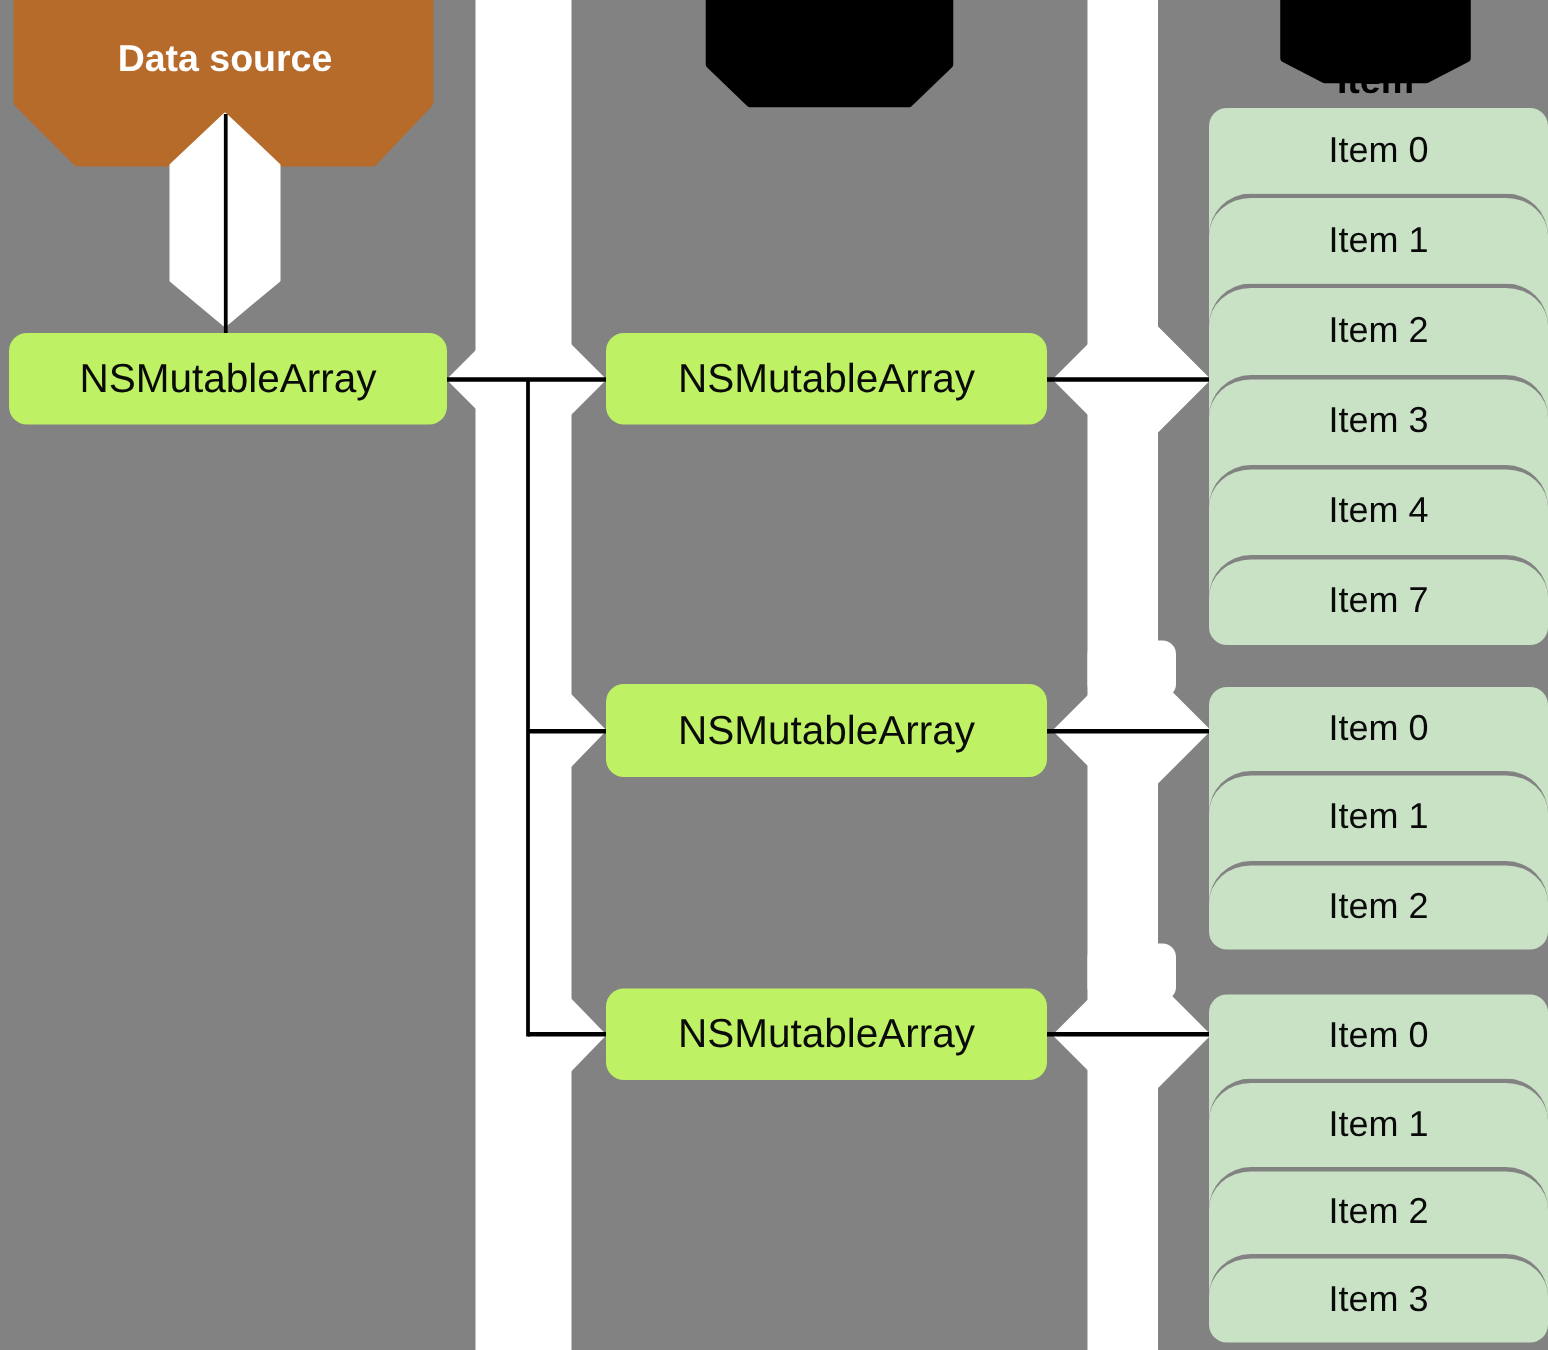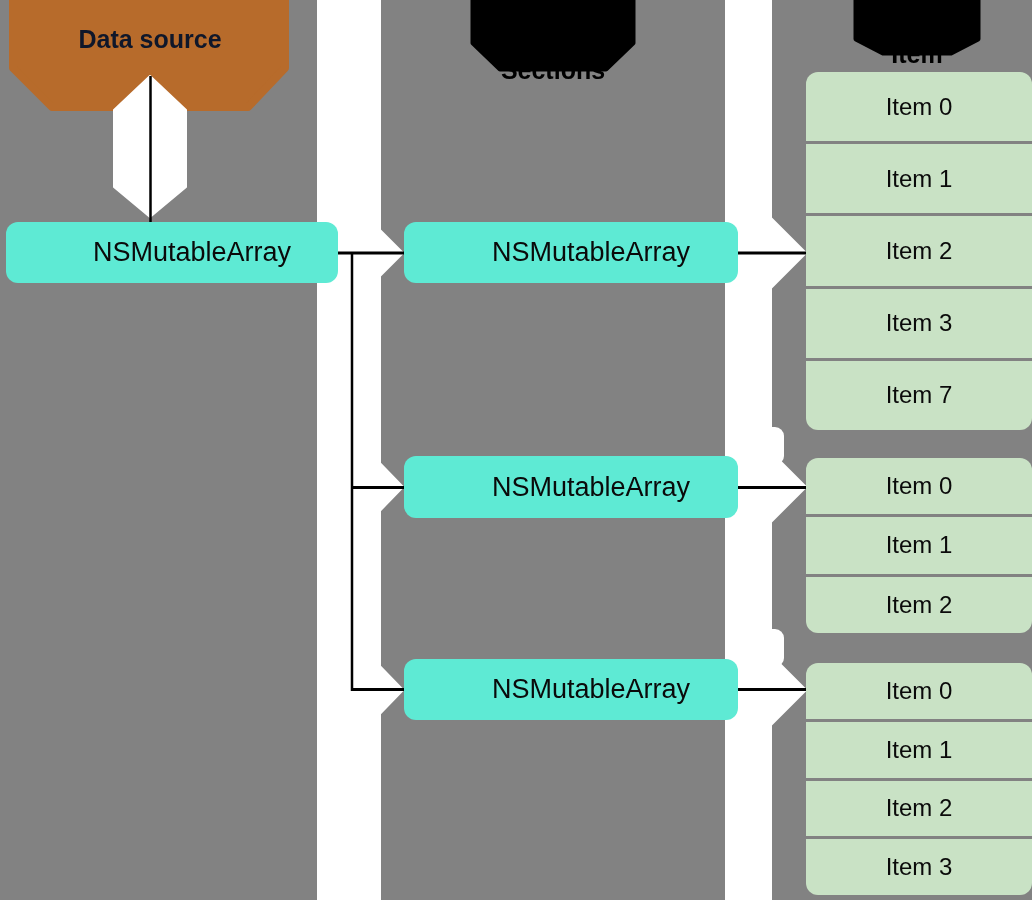--- a/index.html
+++ b/index.html
@@ -9,43 +9,43 @@
     font-family:"Liberation Sans",sans-serif;
   }
   .stage svg{position:absolute;left:0;top:0;}
   .callout-label{
     position:absolute;
     font:700 25px "Liberation Sans",sans-serif;
     text-align:center;letter-spacing:0;
     line-height:25px;
     pointer-events:none;
   }
-  .callout-label.white{color:#0f172a;}
+  .callout-label.white{color:#ffffff;}
   .callout-label.black{color:#000000;}
   .array-box{
     position:absolute;
-    background:#5eead4;
+    background:#bef264;
     border-radius:12px;
     display:flex;align-items:center;justify-content:center;
     font:400 27px "Liberation Sans",sans-serif;
     color:#0a0a0a;
-    padding-left:40px;
   }
   .item-group{
     position:absolute;left:806px;width:226px;
     background:#c9e2c5;
     border-radius:12px;
     display:flex;flex-direction:column;
   }
   .item-cell{
     flex:1;
     display:flex;align-items:center;justify-content:center;
     font:400 24px "Liberation Sans",sans-serif;
     color:#0a0a0a;
     border-top:3px solid #828282;
+    border-radius:28px;
   }
   .item-group .item-cell:first-child{border-top:none;}
 </style>
 </head>
 <body>
 
 <div class="stage">
 
   <svg width="1032" height="900" viewBox="0 0 1032 900">
 
@@ -73,33 +73,33 @@
     <path d="M352 252 V691" stroke="#000000" stroke-width="2.5" fill="none"></path>
     <path d="M298 253 H404" stroke="#000000" stroke-width="3" fill="none"></path>
     <path d="M698 253 H807" stroke="#000000" stroke-width="3" fill="none"></path>
     <path d="M352 487.5 H404" stroke="#000000" stroke-width="3" fill="none"></path>
     <path d="M698 487.5 H807" stroke="#000000" stroke-width="3" fill="none"></path>
     <path d="M352 689.5 H404" stroke="#000000" stroke-width="3" fill="none"></path>
     <path d="M698 689.5 H807" stroke="#000000" stroke-width="3" fill="none"></path>
   </svg>
 
   <div class="callout-label white" style="left:30px;top:27px;width:240px;">Data source</div>
-  <div class="callout-label black" style="left:473px;top:58px;width:160px;">Sections</div>
   <div class="callout-label black" style="left:856px;top:42px;width:122px;">Item</div>
 
   <div class="array-box" style="left:6px;top:222px;width:292px;height:61px;">NSMutableArray</div>
   <div class="array-box" style="left:404px;top:222px;width:294px;height:61px;">NSMutableArray</div>
   <div class="array-box" style="left:404px;top:456px;width:294px;height:62px;">NSMutableArray</div>
   <div class="array-box" style="left:404px;top:659px;width:294px;height:61px;">NSMutableArray</div>
 
   <div class="item-group" style="top:72px;height:358px;">
     <div class="item-cell">Item 0</div>
     <div class="item-cell">Item 1</div>
     <div class="item-cell">Item 2</div>
     <div class="item-cell">Item 3</div>
+    <div class="item-cell">Item 4</div>
     <div class="item-cell">Item 7</div>
   </div>
 
   <div class="item-group" style="top:458px;height:175px;">
     <div class="item-cell">Item 0</div>
     <div class="item-cell">Item 1</div>
     <div class="item-cell">Item 2</div>
   </div>
 
   <div class="item-group" style="top:663px;height:232px;">

